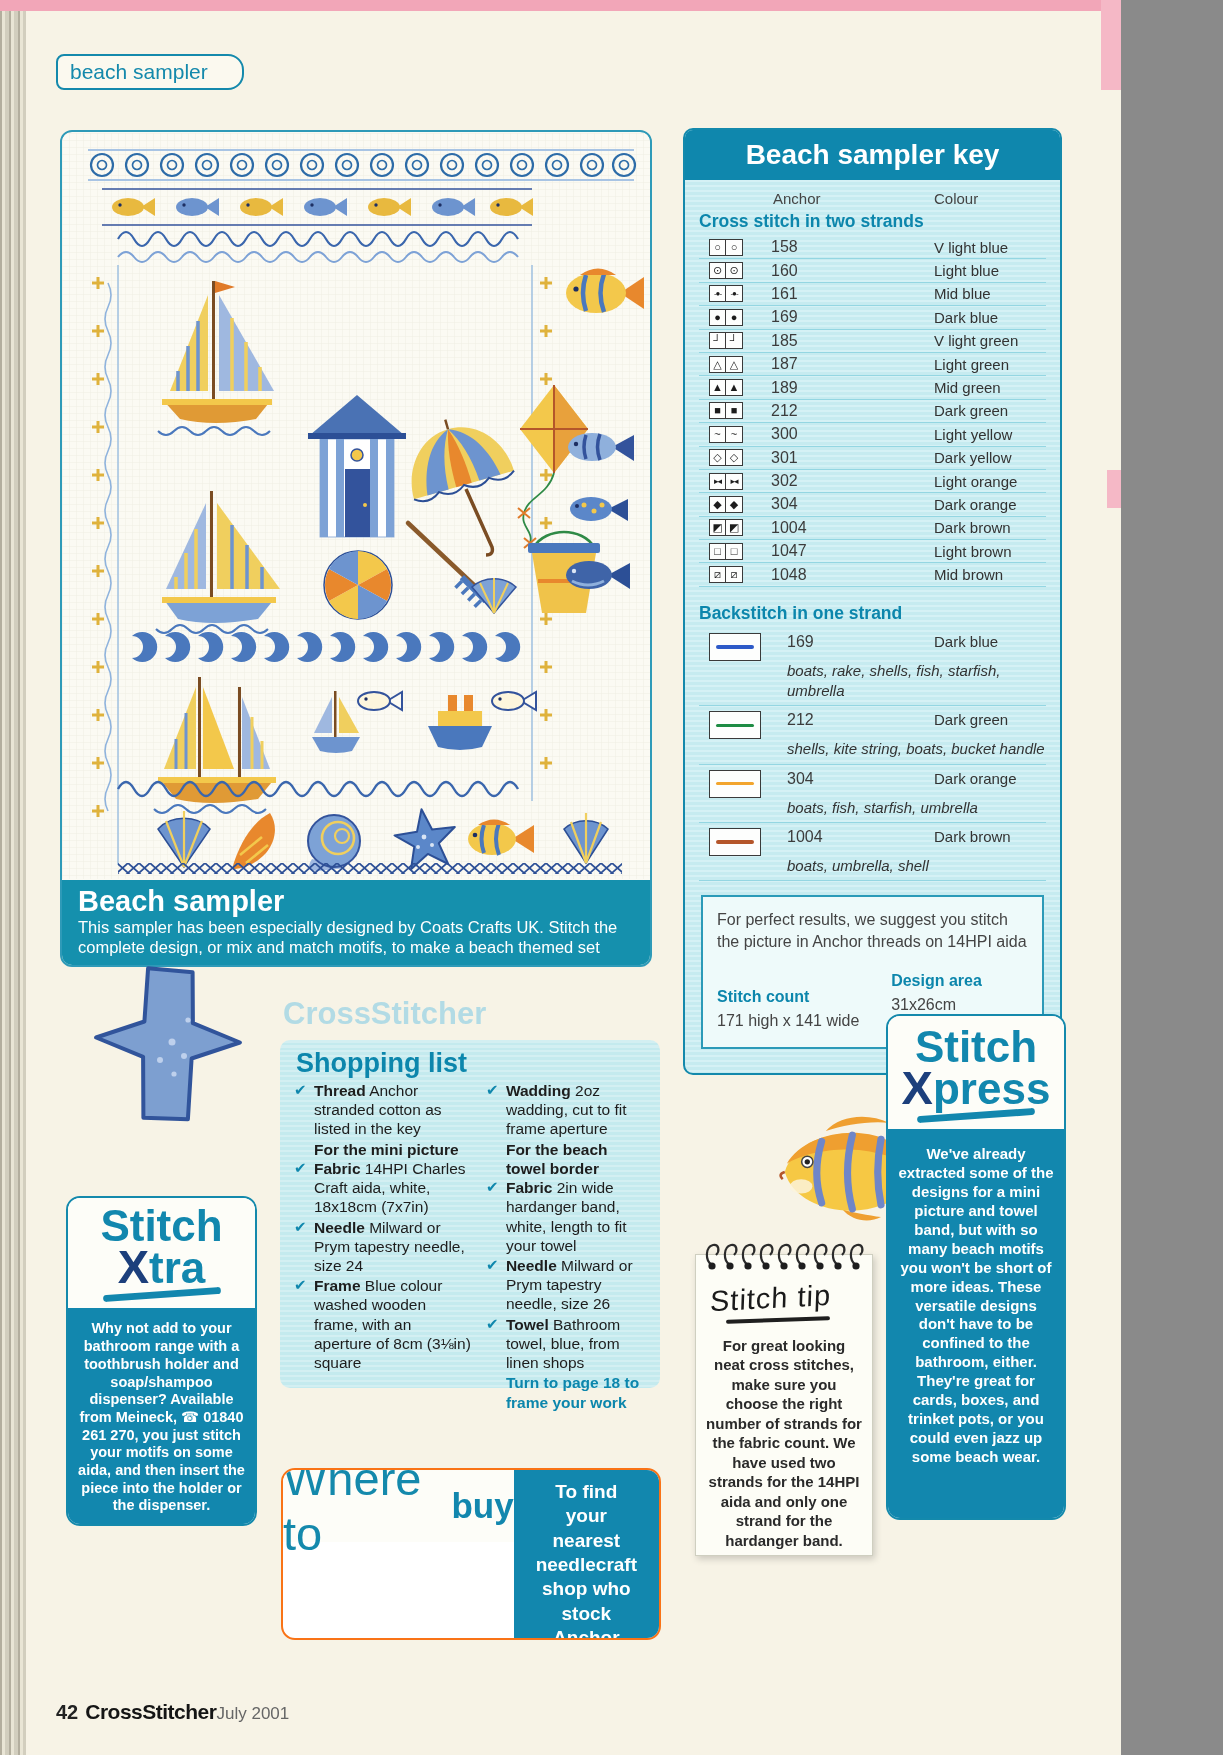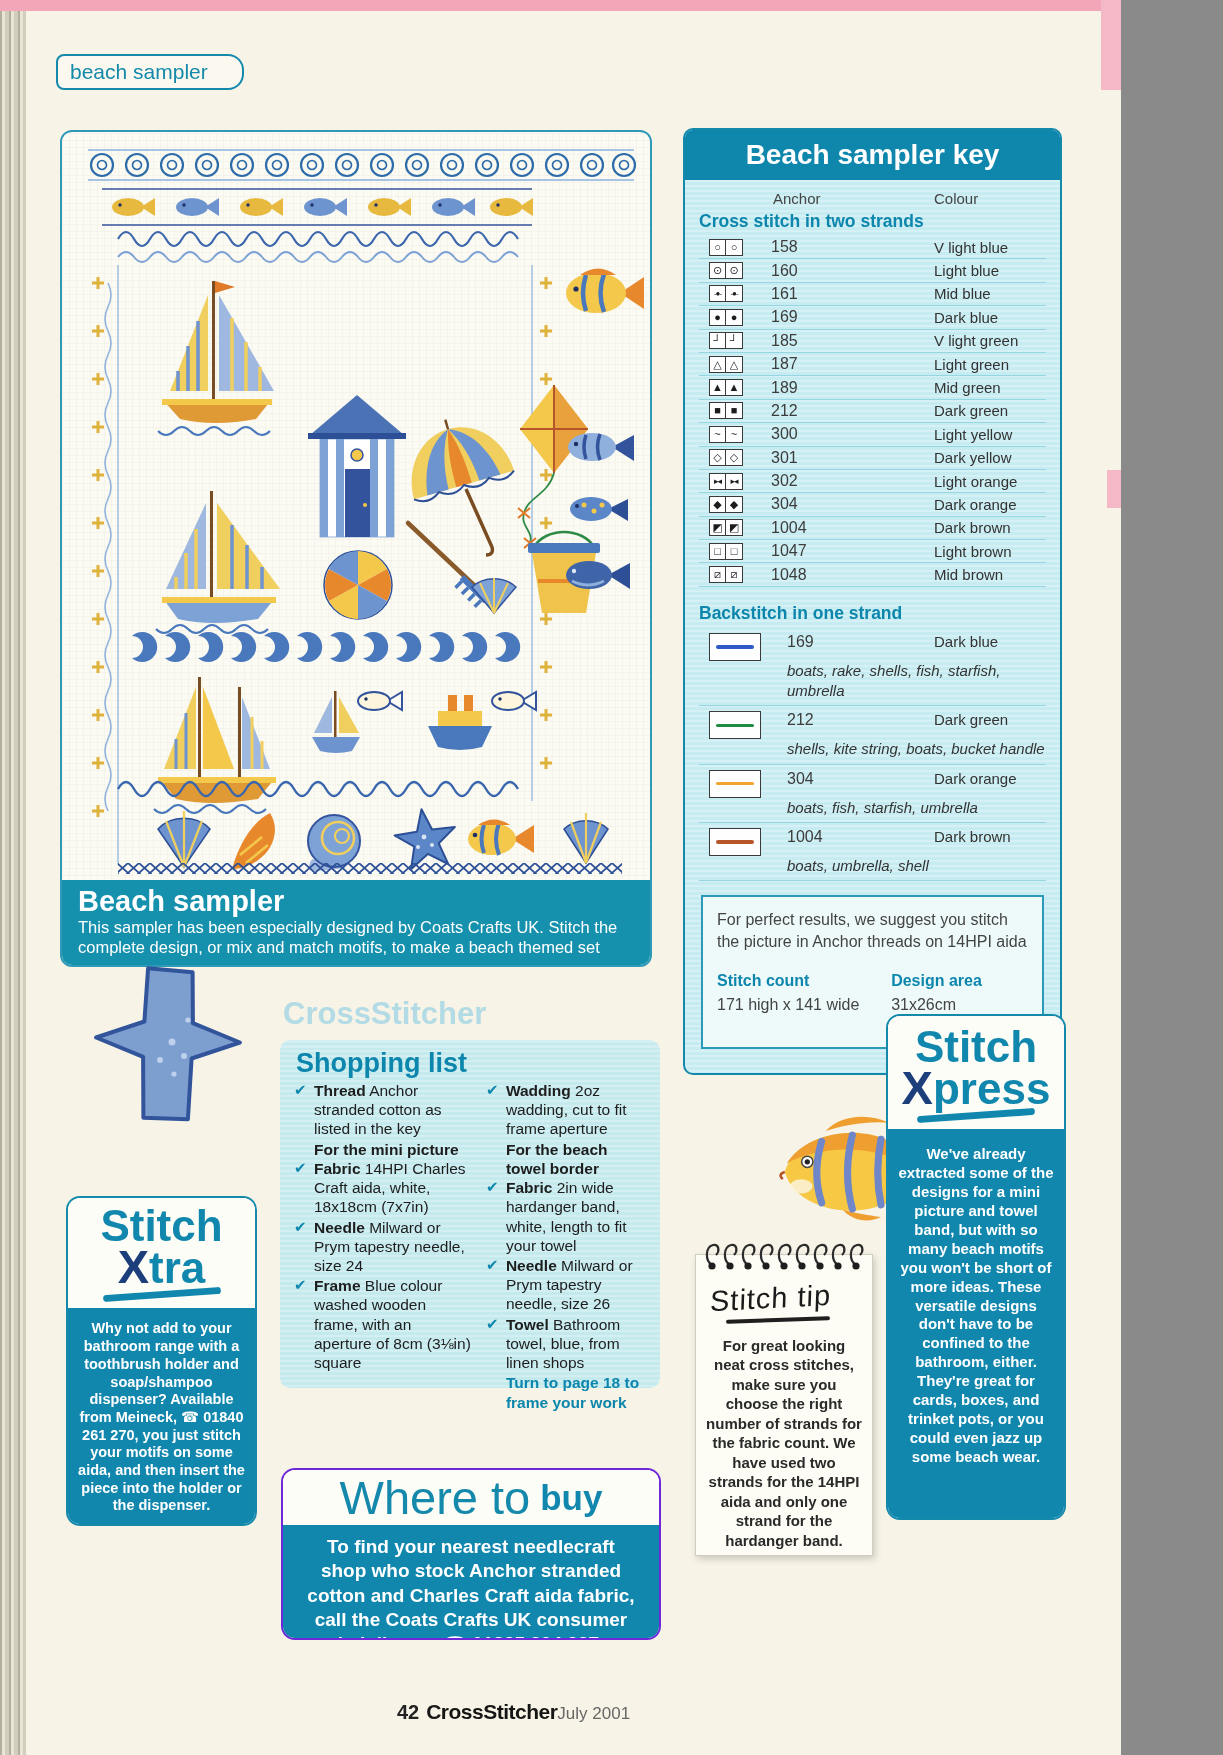--- a/index.html
+++ b/index.html
@@ -49,21 +49,21 @@
        border-bottom:1px solid #94d6e2;align-items:start;}
   .bs-box{width:52px;height:28px;box-sizing:border-box;border:1.3px solid #3a3a3a;background:#fdfefd;
        display:flex;align-items:center;justify-content:center;}
   .bs-line{width:38px;height:3.5px;border-radius:2px;}
   .bs-num{padding-left:24px;font-size:16px;color:#3c3c3c;}
   .bs-col{font-size:15px;color:#333;}
   .bs-uses{grid-column:2/4;padding-left:24px;font-style:italic;font-size:15px;line-height:1.35;color:#333;}
   .note-box{margin:14px 2px 0 2px;border:2px solid #2b9ab8;background:#eefafa;padding:12px 14px;
        font-size:16px;color:#444;line-height:1.35;}
   .note-cols{display:flex;margin-top:18px;}
-  .nc1{width:56%;} .nc2{width:44%;}
+  .nc1{width:56%;margin-top:16px;} .nc2{width:44%;}
   .nc-label{color:#0c86ac;font-weight:800;font-size:16px;}
   .nc-val{font-size:16px;color:#444;margin-top:3px;line-height:1.25;}
 
   
   .starfish{position:absolute;left:72px;top:960px;}
   .watermark{position:absolute;left:283px;top:996px;font-size:31px;font-weight:800;color:#b2dbe5;
        letter-spacing:0px;}
 
   
   .shop{position:absolute;left:280px;top:1040px;width:380px;height:348px;box-sizing:border-box;
@@ -88,42 +88,42 @@
   .sx-l2{line-height:0.95;margin-top:-2px;}
   .sx-x{color:#1c3f7c;font-size:47px;font-weight:800;}
   .sx-rest{color:#1287ae;font-size:44px;font-weight:700;}
   .sx-swoosh{width:118px;height:7px;background:#1287ae;border-radius:4px;margin:2px auto 4px auto;
        transform:rotate(-4deg);}
   .sx-body{flex:1;background:#1287ae;color:#fff;font-weight:800;text-align:center;
        padding:12px 9px;font-size:14.5px;line-height:1.22;}
   .sx-xpress .sx-body{font-size:15px;line-height:1.26;padding-top:16px;}
 
   
-  .wtb{position:absolute;left:281px;top:1468px;width:380px;height:172px;border:2px solid #6d28d9;
-       border-radius:14px;overflow:hidden;box-sizing:border-box;display:flex;flex-direction:column;background:#fff;}
+  .wtb{position:absolute;left:281px;top:1468px;width:380px;height:172px;border:2px solid #f97316;
+       border-radius:14px;overflow:hidden;box-sizing:border-box;display:flex;flex-direction:row;background:#fff;}
   .wtb-title{height:72px;display:flex;align-items:center;justify-content:center;background:#fdfdf8;}
   .wtb-reg{color:#1489ac;font-size:47px;font-weight:500;margin-right:10px;}
   .wtb-bold{color:#1287ae;font-size:35px;font-weight:800;}
   .wtb-body{flex:1;background:#1287ae;color:#fff;font-weight:800;text-align:center;
        font-size:19px;line-height:1.28;padding:10px 22px;}
 
   
   .fish{position:absolute;left:752px;top:1106px;}
   .notepad{position:absolute;left:695px;top:1254px;width:178px;height:302px;background:#fdfdf6;
        border:1px solid #cfcfc0;box-shadow:2px 3px 7px rgba(0,0,0,.18);box-sizing:border-box;}
   .spiral{position:absolute;left:4px;top:-16px;}
   .tip-title{margin:26px 0 0 14px;font-size:29px;color:#1a1a1a;transform:rotate(-3deg) skewX(-5deg);
        font-weight:500;letter-spacing:1px;}
   .tip-underline{width:104px;height:3.5px;background:#1f1f1f;border-radius:2px;margin:4px 0 0 30px;
        transform:rotate(-2deg);}
   .tip-body{margin-top:14px;padding:0 10px;text-align:center;font-weight:800;color:#2a2a2a;
        font-size:15px;line-height:1.3;}
 
   
-  .footer{position:absolute;left:56px;right:150px;top:1700px;display:flex;justify-content:center;
+  .footer{position:absolute;left:56px;right:150px;top:1700px;display:flex;justify-content:flex-start;
        align-items:baseline;}
   .foot-left{display:flex;align-items:baseline;gap:7px;}
   .foot-num{font-size:20px;font-weight:800;color:#222;}
   .foot-brand{font-size:21px;font-weight:800;color:#151515;letter-spacing:-0.5px;}
   .foot-date{font-size:17px;color:#666;}
 </style>
 </head>
 <body>
 
 <div class="page">

